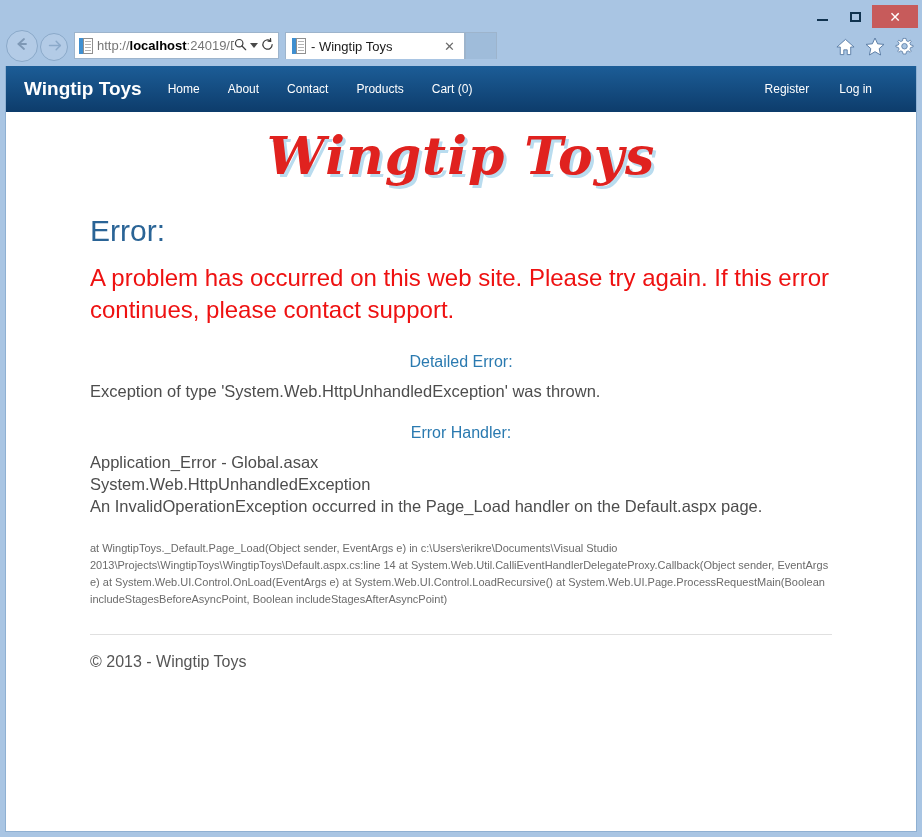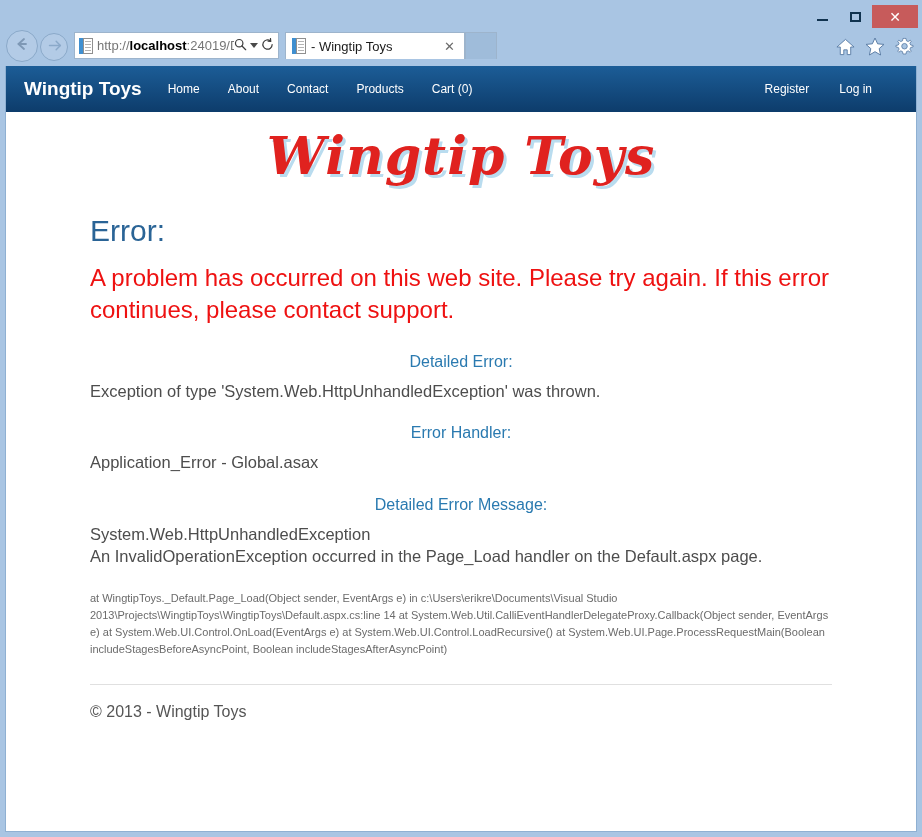--- a/index.html
+++ b/index.html
@@ -476,21 +476,20 @@
         <h1 class="error-title">Error:</h1>
 
         <p class="error-main">A problem has occurred on this web site. Please try again. If this error continues, please contact support.</p>
 
         <h3 class="sub-head">Detailed Error:</h3>
         <p class="sub-body">Exception of type 'System.Web.HttpUnhandledException' was thrown.</p>
 
         <h3 class="sub-head">Error Handler:</h3>
         <p class="sub-body">Application_Error - Global.asax</p>
 
-        <h3 class="sub-head">Detailed Error Message:</h3>
         <p class="sub-body">System.Web.HttpUnhandledException</p>
         <p class="sub-body">An InvalidOperationException occurred in the Page_Load handler on the Default.aspx page.</p>
 
         <p class="stack">at WingtipToys._Default.Page_Load(Object sender, EventArgs e) in c:\Users\erikre\Documents\Visual Studio 2013\Projects\WingtipToys\WingtipToys\Default.aspx.cs:line 14 at System.Web.Util.CalliEventHandlerDelegateProxy.Callback(Object sender, EventArgs e) at System.Web.UI.Control.OnLoad(EventArgs e) at System.Web.UI.Control.LoadRecursive() at System.Web.UI.Page.ProcessRequestMain(Boolean includeStagesBeforeAsyncPoint, Boolean includeStagesAfterAsyncPoint)</p>
 
         <hr class="footer-rule">
         <p class="footer-text">© 2013 - Wingtip Toys</p>
       </div>
     </div>
   </div>

